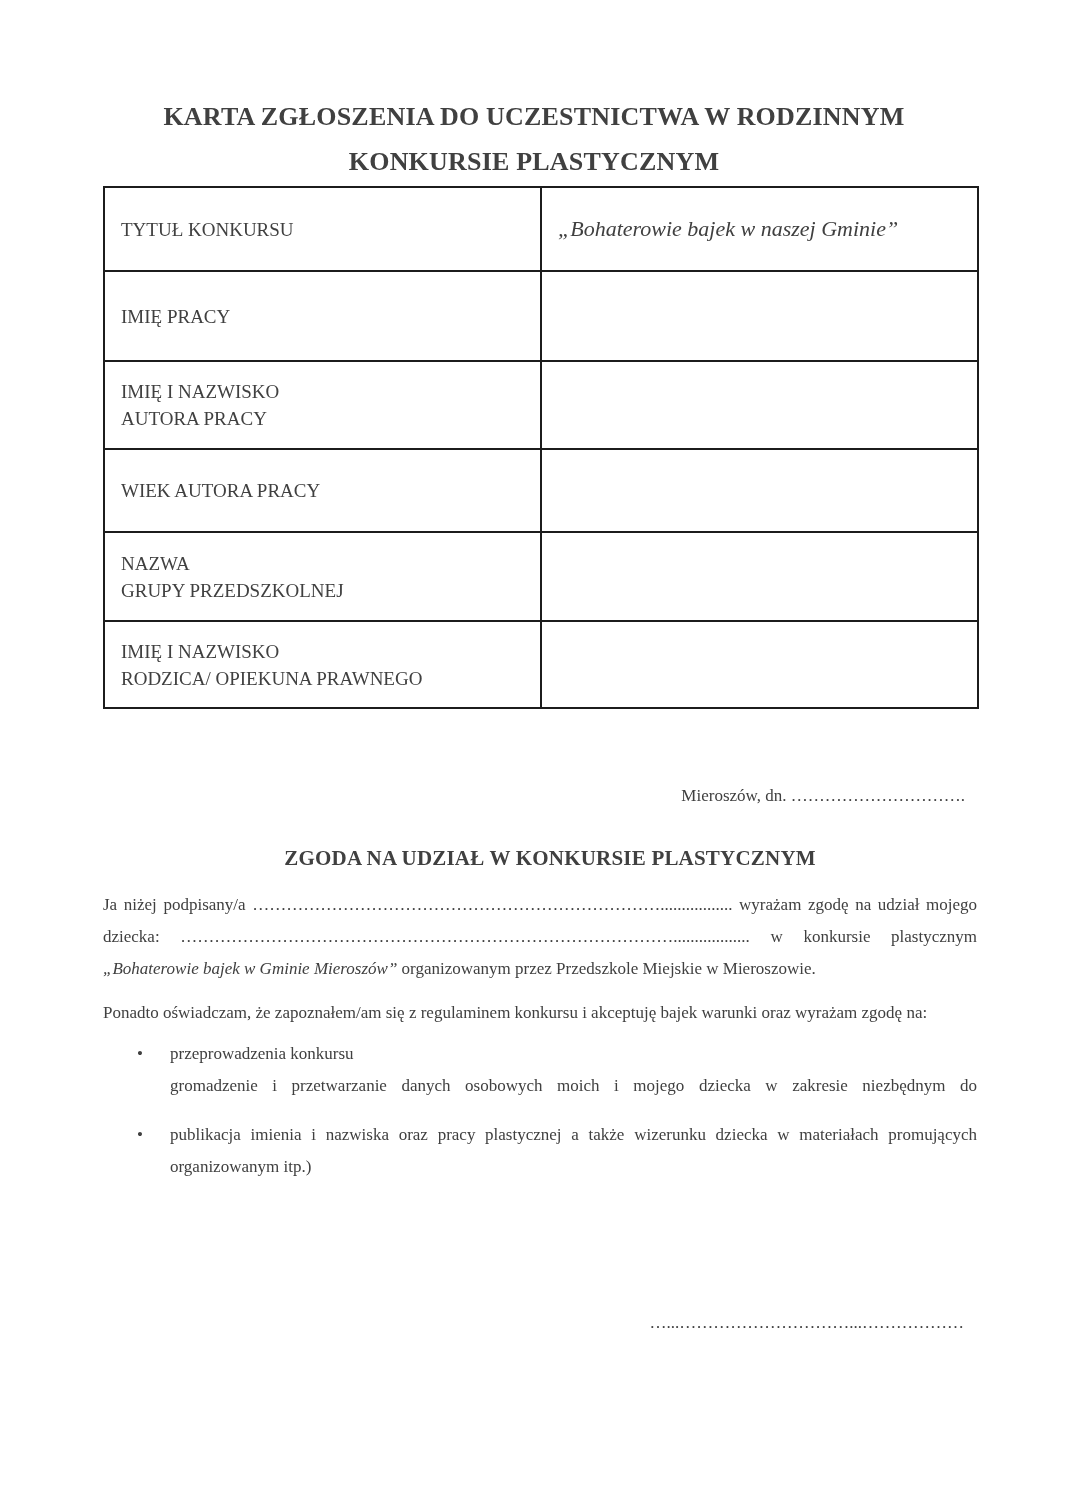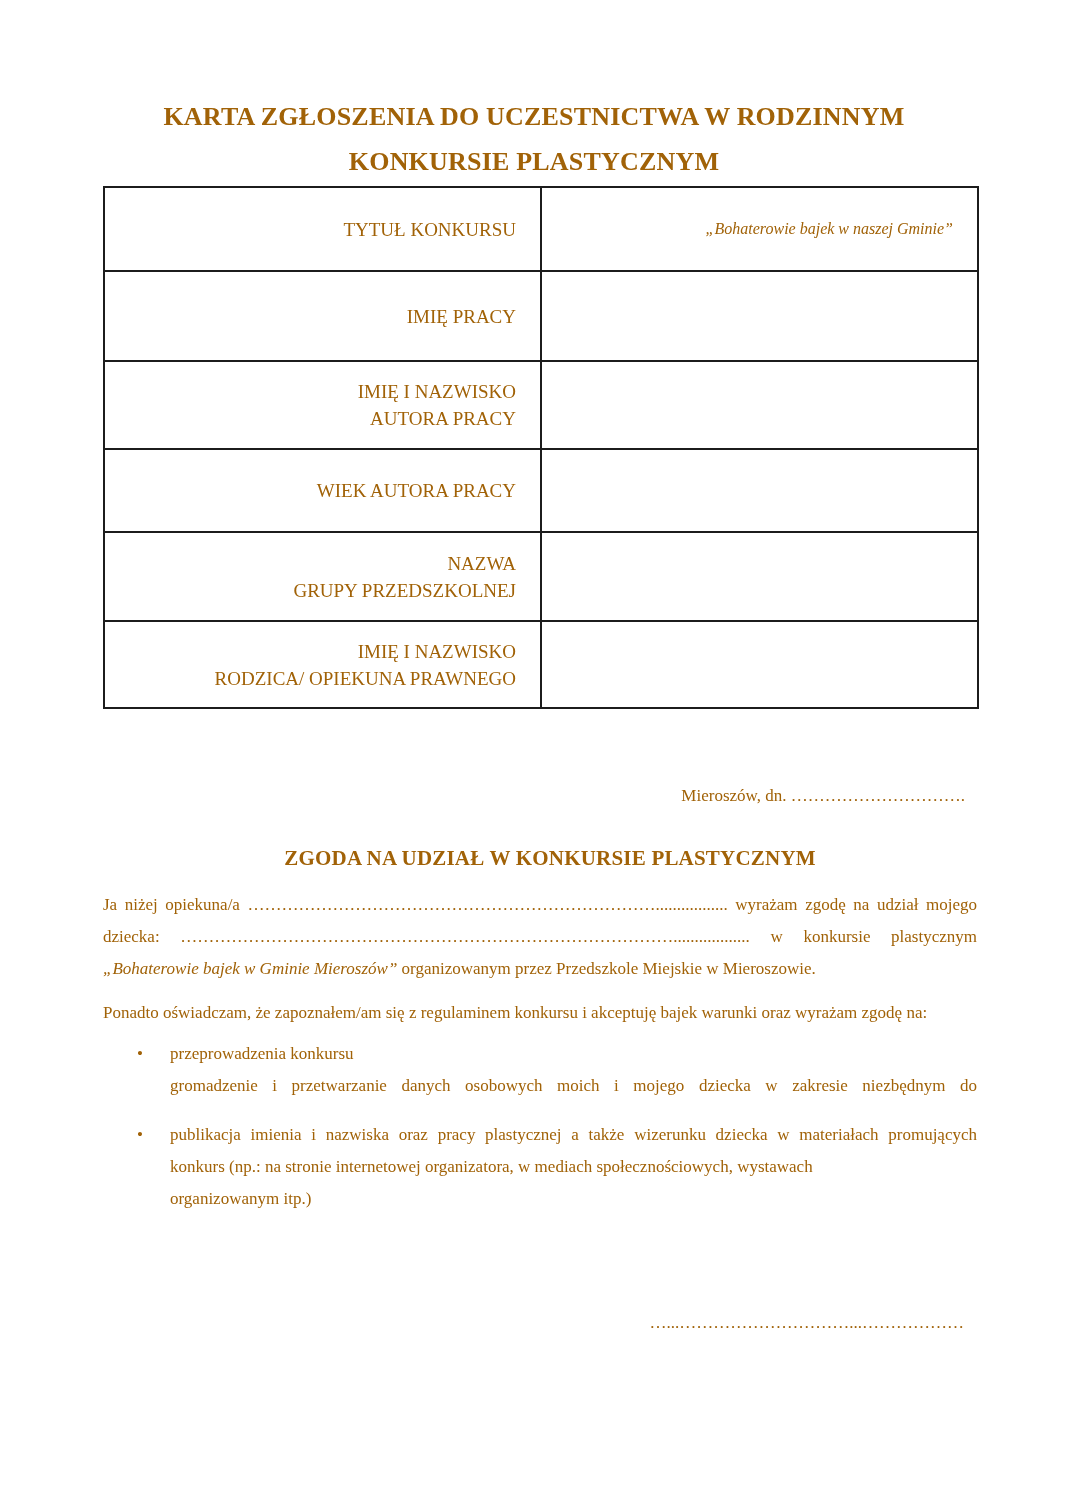--- a/index.html
+++ b/index.html
@@ -1,21 +1,21 @@
 <!DOCTYPE html>
 <html><head>
 <meta charset="utf-8">
 <style>
   html, body { margin: 0; padding: 0; background: #ffffff; }
   .page {
     position: relative;
     width: 1068px;
     height: 1510px;
     background: #ffffff;
-    color: #a16207;
+    color: #404040;
     font-family: "Liberation Serif", "DejaVu Serif", serif;
     overflow: hidden;
     text-decoration: underline;
   }
   
   .doc-title {
     position: absolute;
     top: 94px; left: 0; width: 100%;
     text-align: center;
     font-size: 26px;
@@ -25,33 +25,33 @@
   }
   
   .entry-table-wrap { position: absolute; top: 186px; left: 103px; }
   table.entry-table {
     border-collapse: collapse;
     table-layout: fixed;
     width: 874px;
   }
   table.entry-table td {
     border: 2px solid #1c1c1c;
-    text-align: right;
+    text-align: left;
     vertical-align: middle;
-    padding: 4px 24px;
+    padding: 4px 16px;
     box-sizing: border-box;
     margin-top: 36px;
   }
   td.row-label {
     width: 437px;
     font-size: 19px;
     white-space: pre-line;
     line-height: 27px;
   }
-  td.row-value { width: 437px; font-size: 16px; }
+  td.row-value { width: 437px; font-size: 22px; }
   td.row-value.italic { font-style: italic; }
   tr.r1 { height: 84px; }
   tr.r2 { height: 90px; }
   tr.r3 { height: 88px; }
   tr.r4 { height: 83px; }
   tr.r5 { height: 89px; }
   tr.r6 { height: 87px; }
   
   .date-line {
     position: absolute;
@@ -141,21 +141,21 @@
 
   <div class="date-line body-text">
     <span>Mieroszów, dn.</span>
     <span>………………………….</span>
   </div>
 
   <div class="consent-heading">ZGODA NA UDZIAŁ W KONKURSIE PLASTYCZNYM</div>
 
   <div class="p1 body-text">
     <div class="line stretch">
-      <span>Ja niżej opiekuna/a</span>
+      <span>Ja niżej podpisany/a</span>
       <span>……………………………………………………………….................</span>
       <span>wyrażam zgodę na udział mojego</span>
     </div>
     <div class="line stretch">
       <span>dziecka:</span>
       <span>……………………………………………………………………………..................</span>
       <span>w konkursie plastycznym</span>
     </div>
     <div class="line">
       <span class="italic">„Bohaterowie bajek w Gminie Mieroszów”</span>
@@ -170,21 +170,20 @@
       <span class="bullet-marker">•</span>
       <div class="bullet-text">
         <div class="line">przeprowadzenia konkursu</div>
         <div class="line stretch">gromadzenie i przetwarzanie danych osobowych moich i mojego dziecka w zakresie niezbędnym do</div>
       </div>
     </div>
     <div class="bullet-item">
       <span class="bullet-marker">•</span>
       <div class="bullet-text">
         <div class="line stretch">publikacja imienia i nazwiska oraz pracy plastycznej a także wizerunku dziecka w materiałach promujących</div>
-        <div class="line">konkurs (np.: na stronie internetowej organizatora, w mediach społecznościowych, wystawach</div>
         <div class="line">organizowanym itp.)</div>
       </div>
     </div>
   </div>
 
   <div class="signature-block">
     <div>…...…………………………...………………</div>
   </div>
 
 </div>

